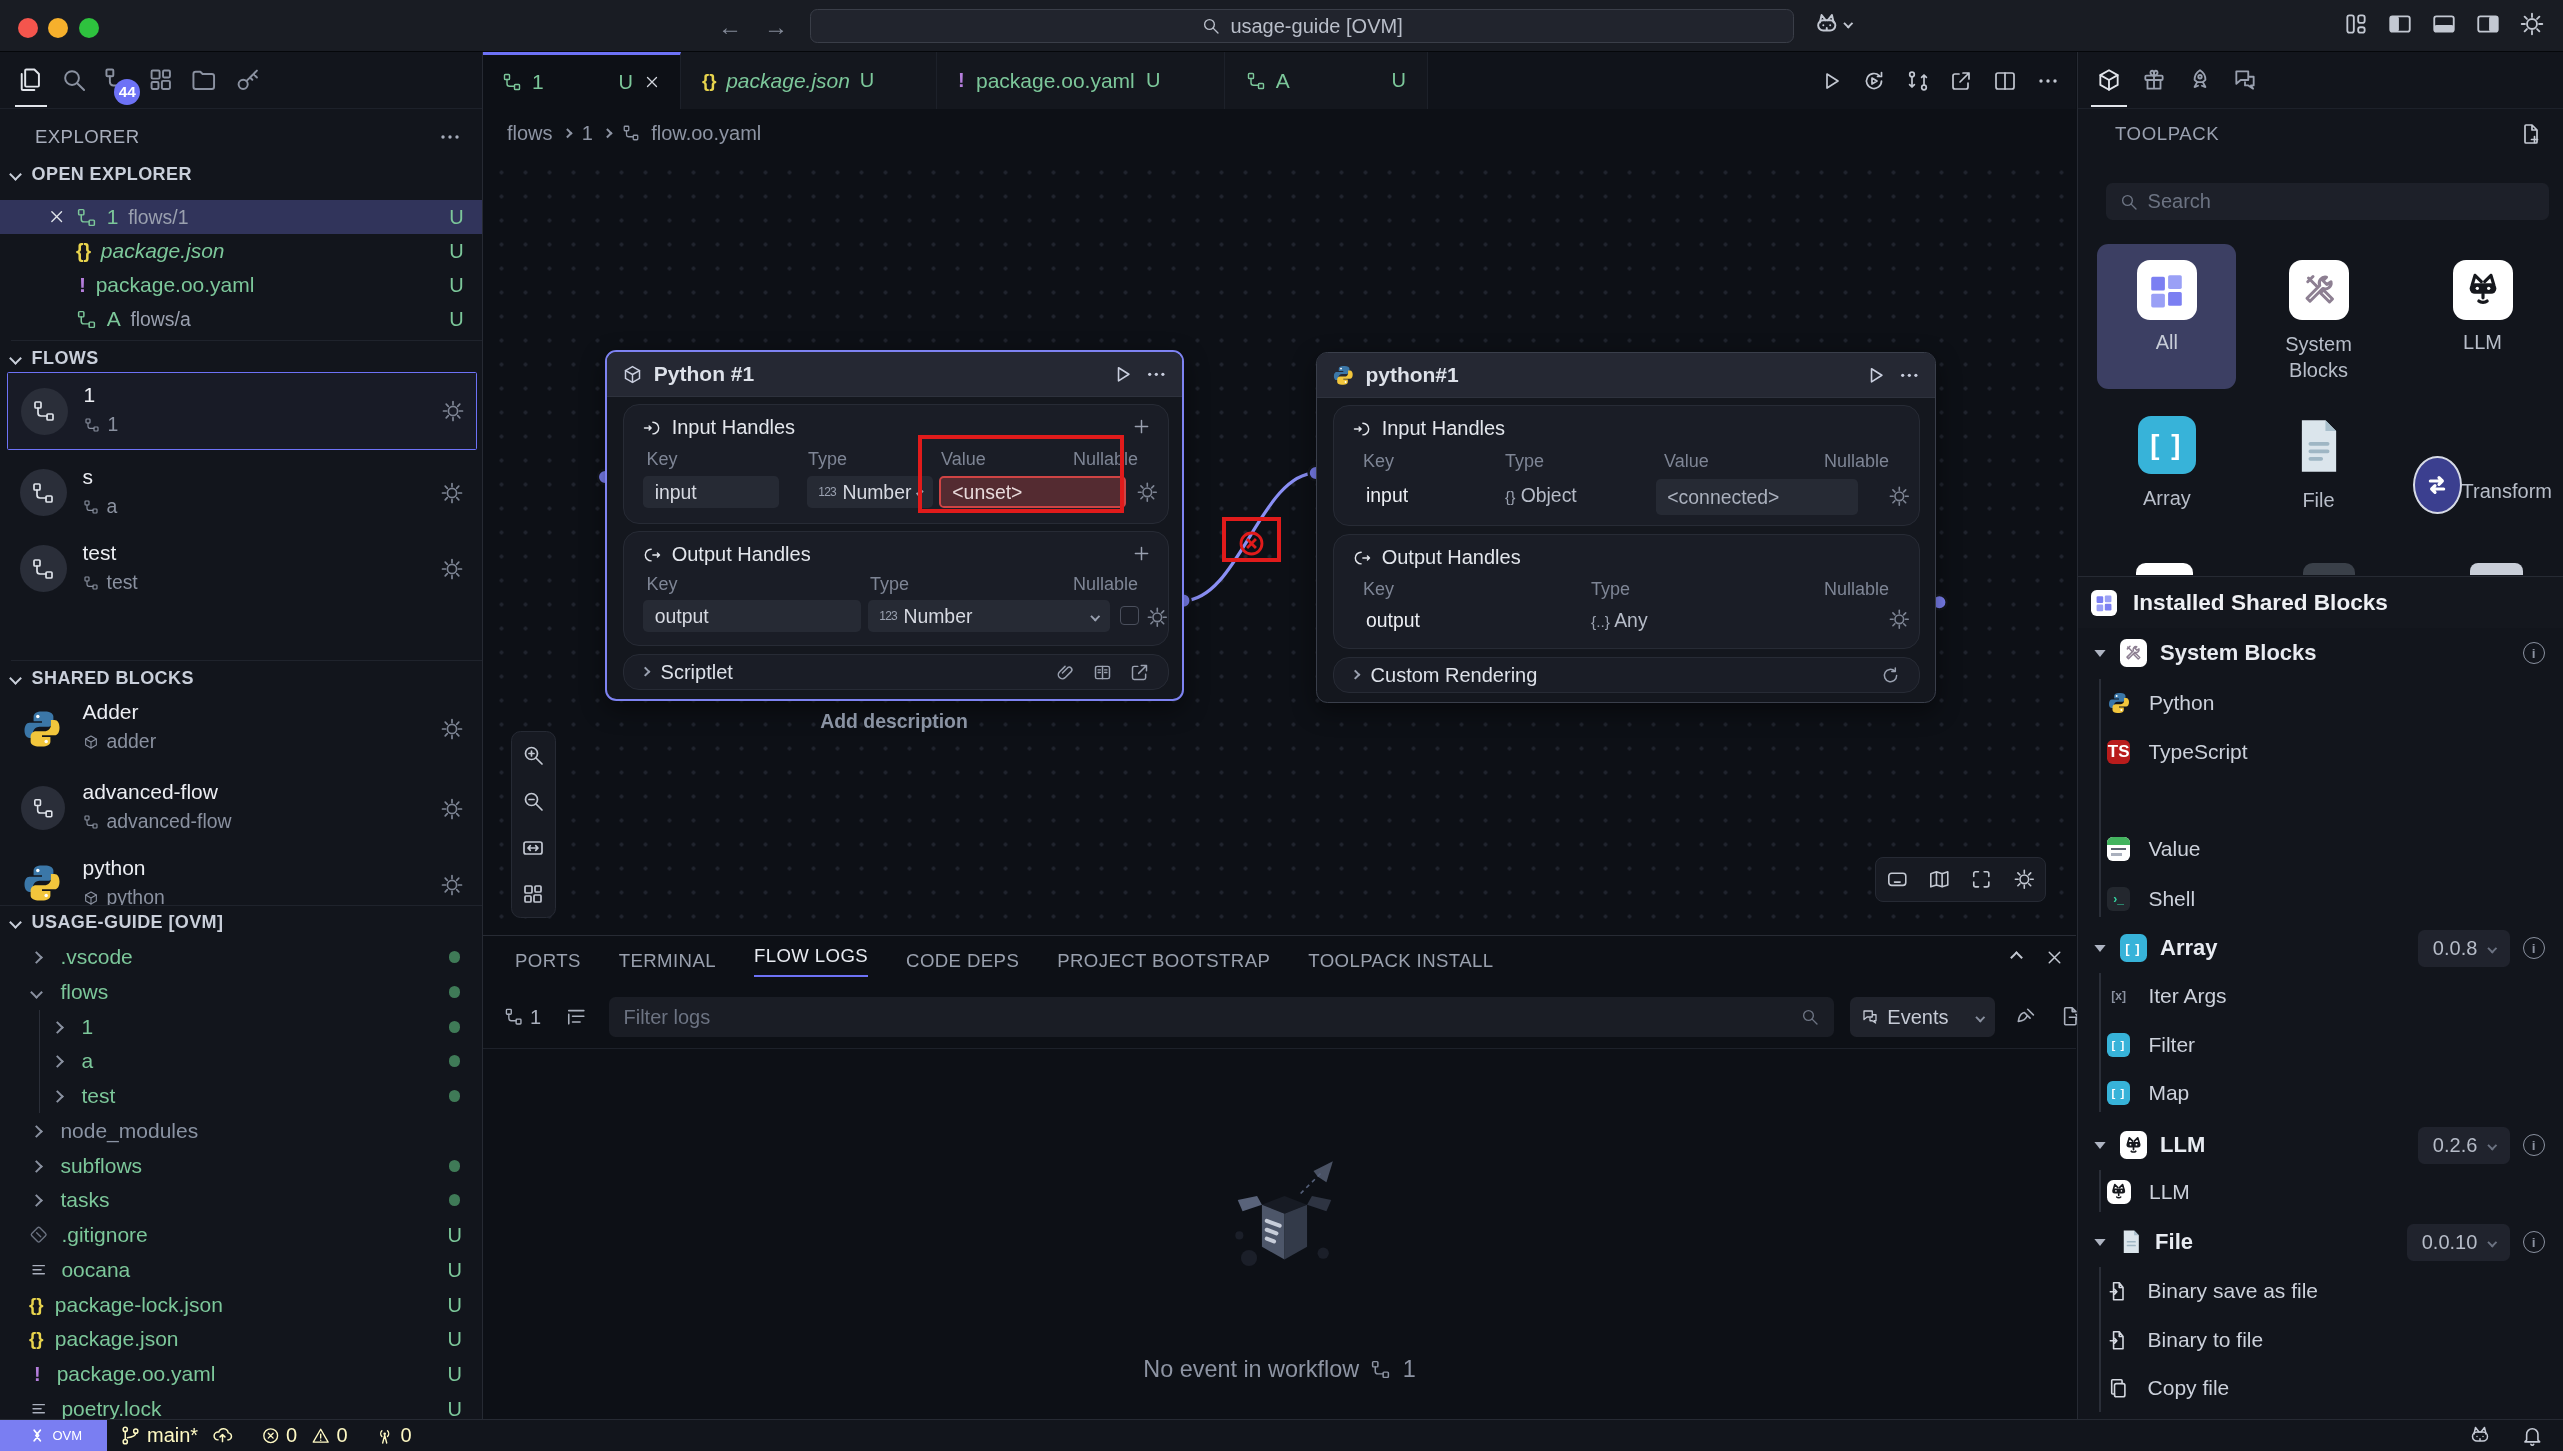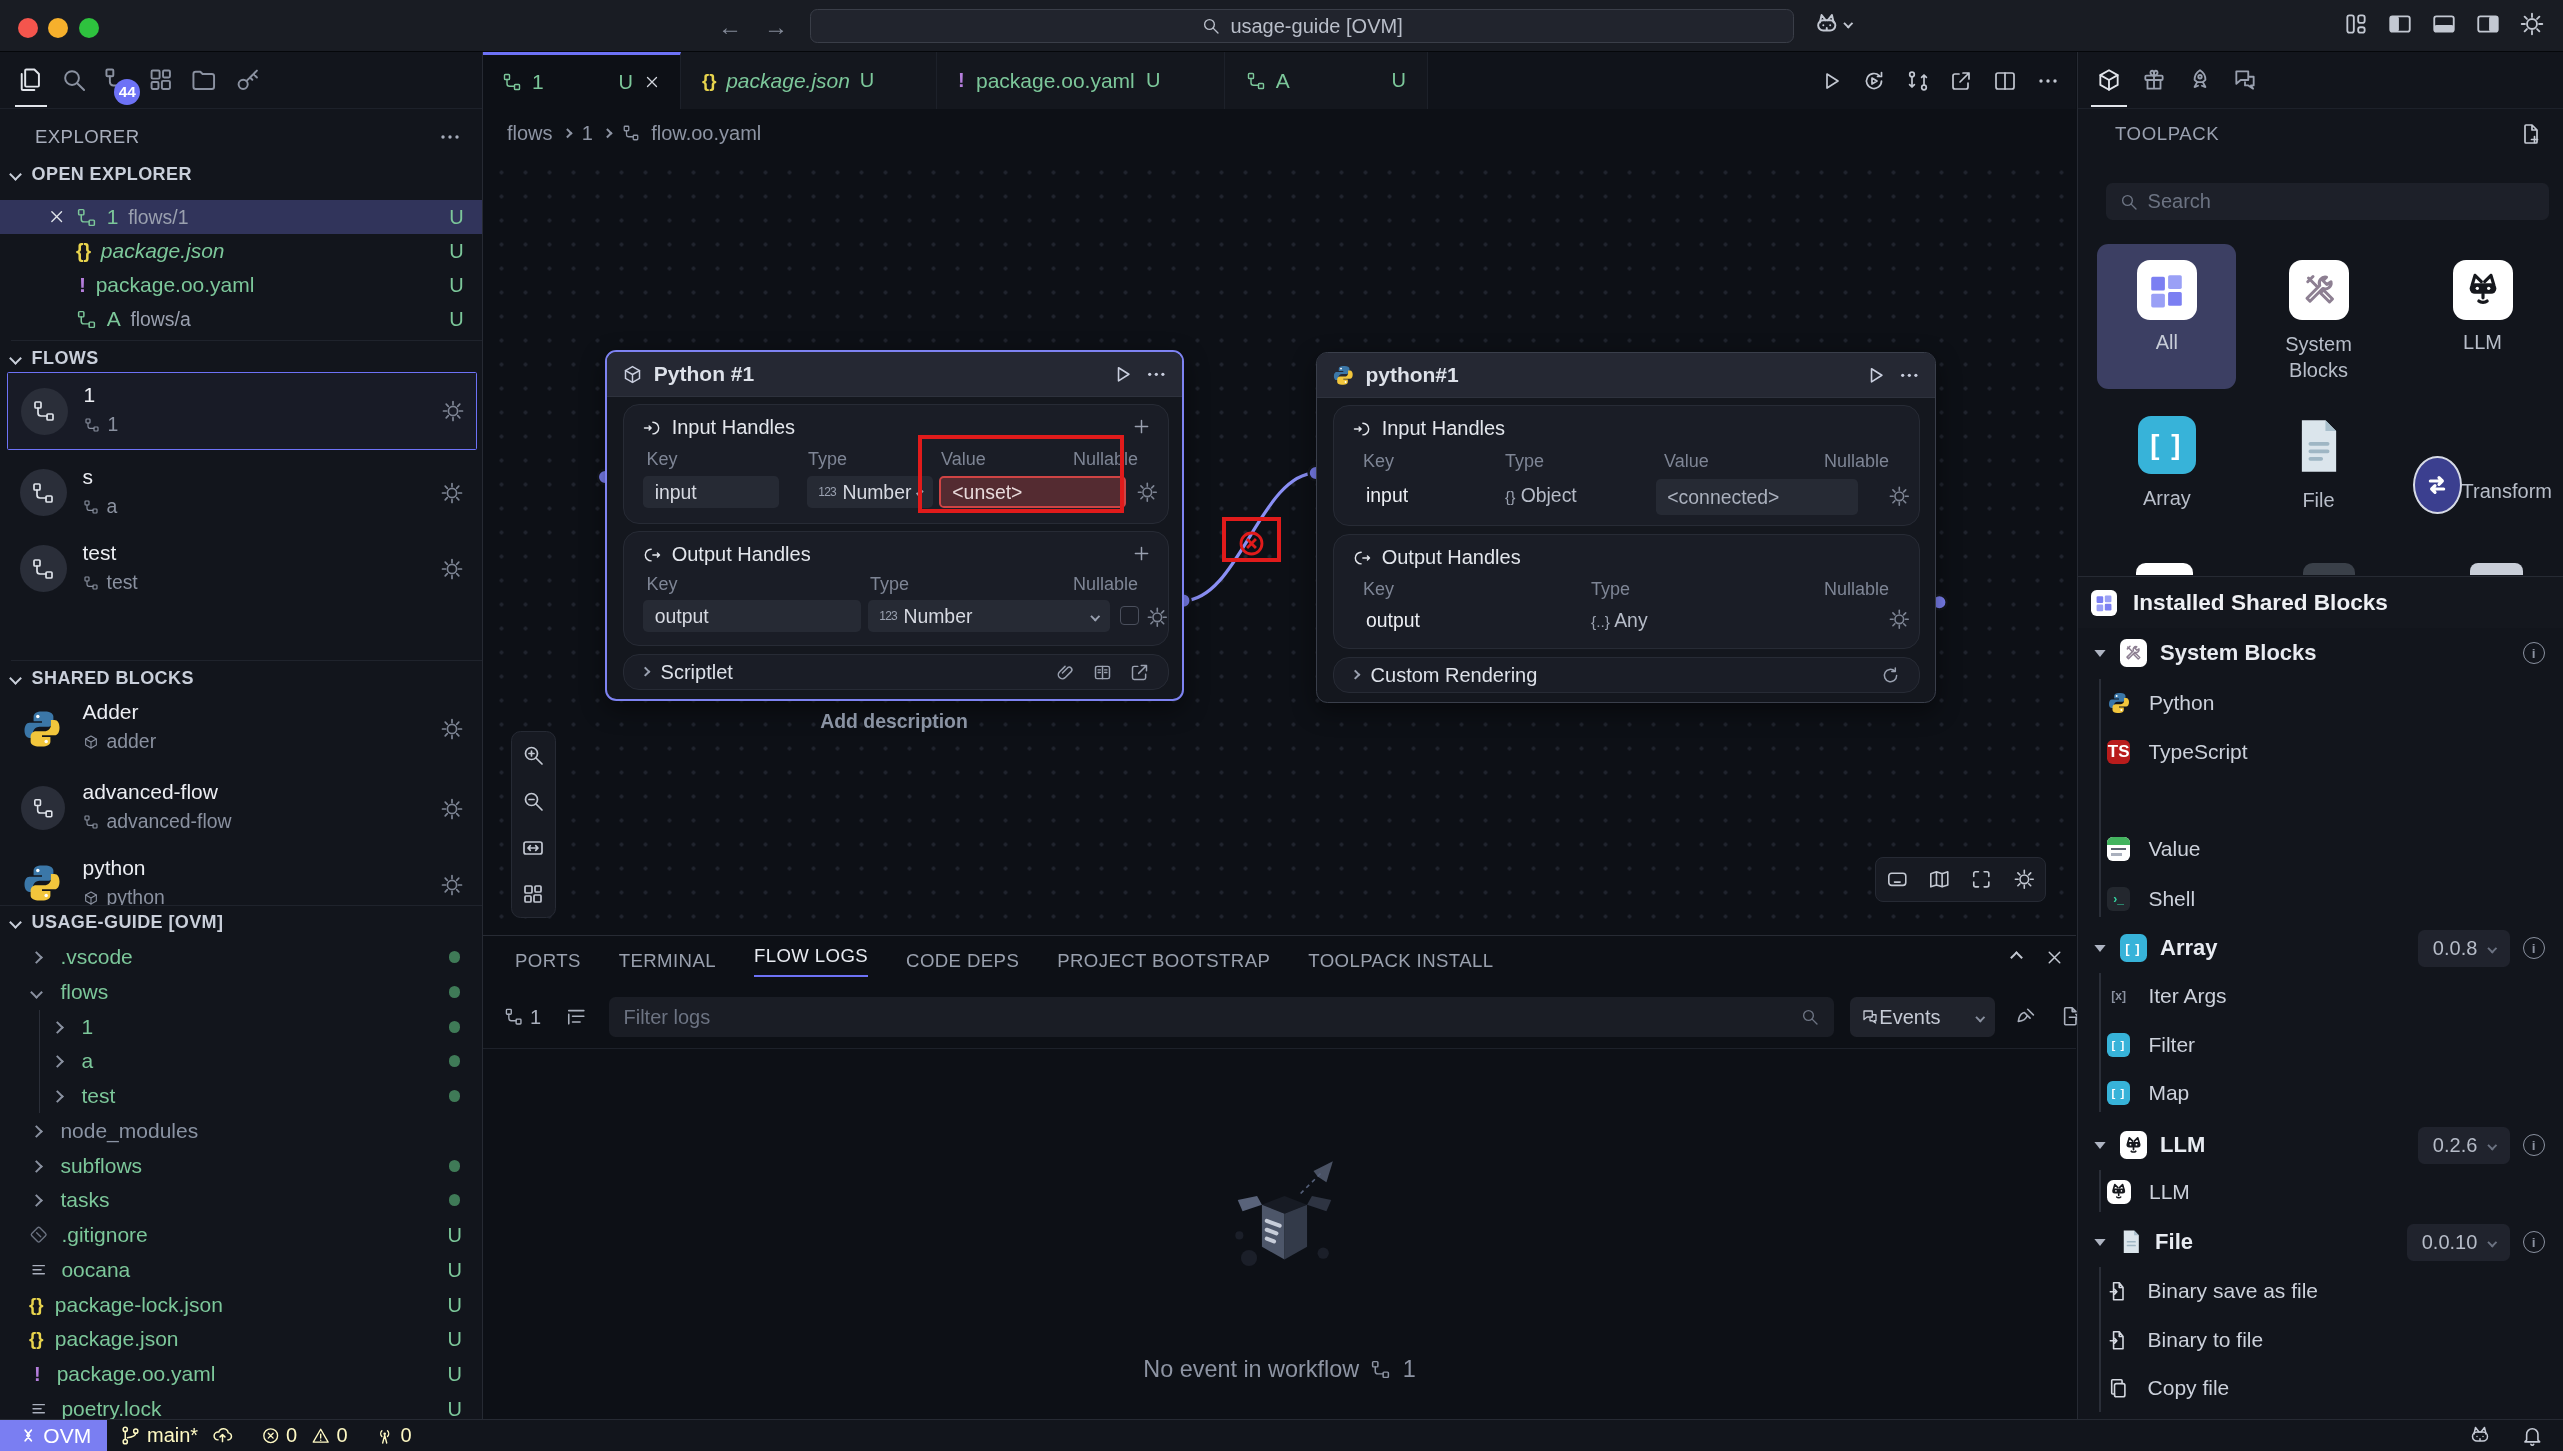--- a/index.html
+++ b/index.html
@@ -849,21 +849,21 @@
     </div>
     <svg class="ic abs" style="width:22.6px;height:22.6px;left:82px;top:69px;color:#aab0bd" viewBox="0 0 28 28" width="22.6" height="22.6">
         <use href="#i-listf"></use>
       </svg>
     <div class="abs row" style="left:126px;top:61px;width:1225px;height:40px;background:#1a1d25;border-radius:6.5px;padding:0 14.5px">
       <input style="flex: 1 1 0%; font-size: 20px;" placeholder="Filter logs">
       <svg class="ic" style="width:19.4px;height:19.4px;color:#6c7382" viewBox="0 0 24 24" width="19.4" height="19.4">
           <use href="#i-search"></use>
         </svg>
     </div>
-    <div class="abs row" style="left:1367px;top:61px;width:145px;height:40px;background:#20232c;border-radius:6.5px;padding:0 11.3px;color:#c6cbd6">
+    <div class="abs row" style="left:1367px;top:61px;width:145px;height:40px;background:#20232c;border-radius:6.5px;padding:0 11.3px;gap:8px;color:#c6cbd6">
       <svg class="ic" style="width:18px;height:18px" viewBox="0 0 22 22" width="18" height="18">
           <use href="#i-chat"></use>
         </svg>
       <span style="font-size:20px">Events</span>
       <span class="chev d" style="width:6.5px;height:6.5px;margin-left:auto;color:#8a91a0"></span>
     </div>
     <svg class="ic abs" style="width:22.6px;height:22.6px;left:1532px;top:69px;color:#aab0bd" viewBox="0 0 28 28" width="22.6" height="22.6">
         <use href="#i-brush"></use>
       </svg>
     <svg class="ic abs" style="width:22.6px;height:22.6px;left:1576px;top:69px;color:#aab0bd" viewBox="0 0 28 28" width="22.6" height="22.6">
@@ -1101,21 +1101,21 @@
   </div>
   <div class="gitem" style="top:1312px">
     <svg class="ic" style="width:22.6px;height:22.6px;color:#d4d8e0" viewBox="0 0 28 28" width="22.6" height="22.6">
         <use href="#i-copyfile"></use>
       </svg>
     <span>Copy file</span>
   </div>
 </div>
 
 <div class="abs row" style="left:0;top:1419px;width:2563px;height:32px;background:#12151c;border-top:0.8px solid #262a33">
-  <div class="row" style="width:107px;height:32px;background:#7a7ef2;color:#fff;justify-content:center;gap:6.5px;font-size:21px">
+  <div class="row" style="width:107px;height:32px;background:#7a7ef2;color:#fff;justify-content:center;gap:6.5px;font-size:13px">
     <svg class="ic" style="width:21px;height:21px;stroke-width:2" viewBox="0 0 26 26" width="21" height="21">
         <use href="#i-remote"></use>
       </svg>
     <span>OVM</span>
   </div>
   <div class="statitem" style="margin-left:13px">
     <svg class="ic" style="width:21px;height:21px" viewBox="0 0 26 26" width="21" height="21">
         <use href="#i-branch"></use>
       </svg>
     <span>main*</span>

